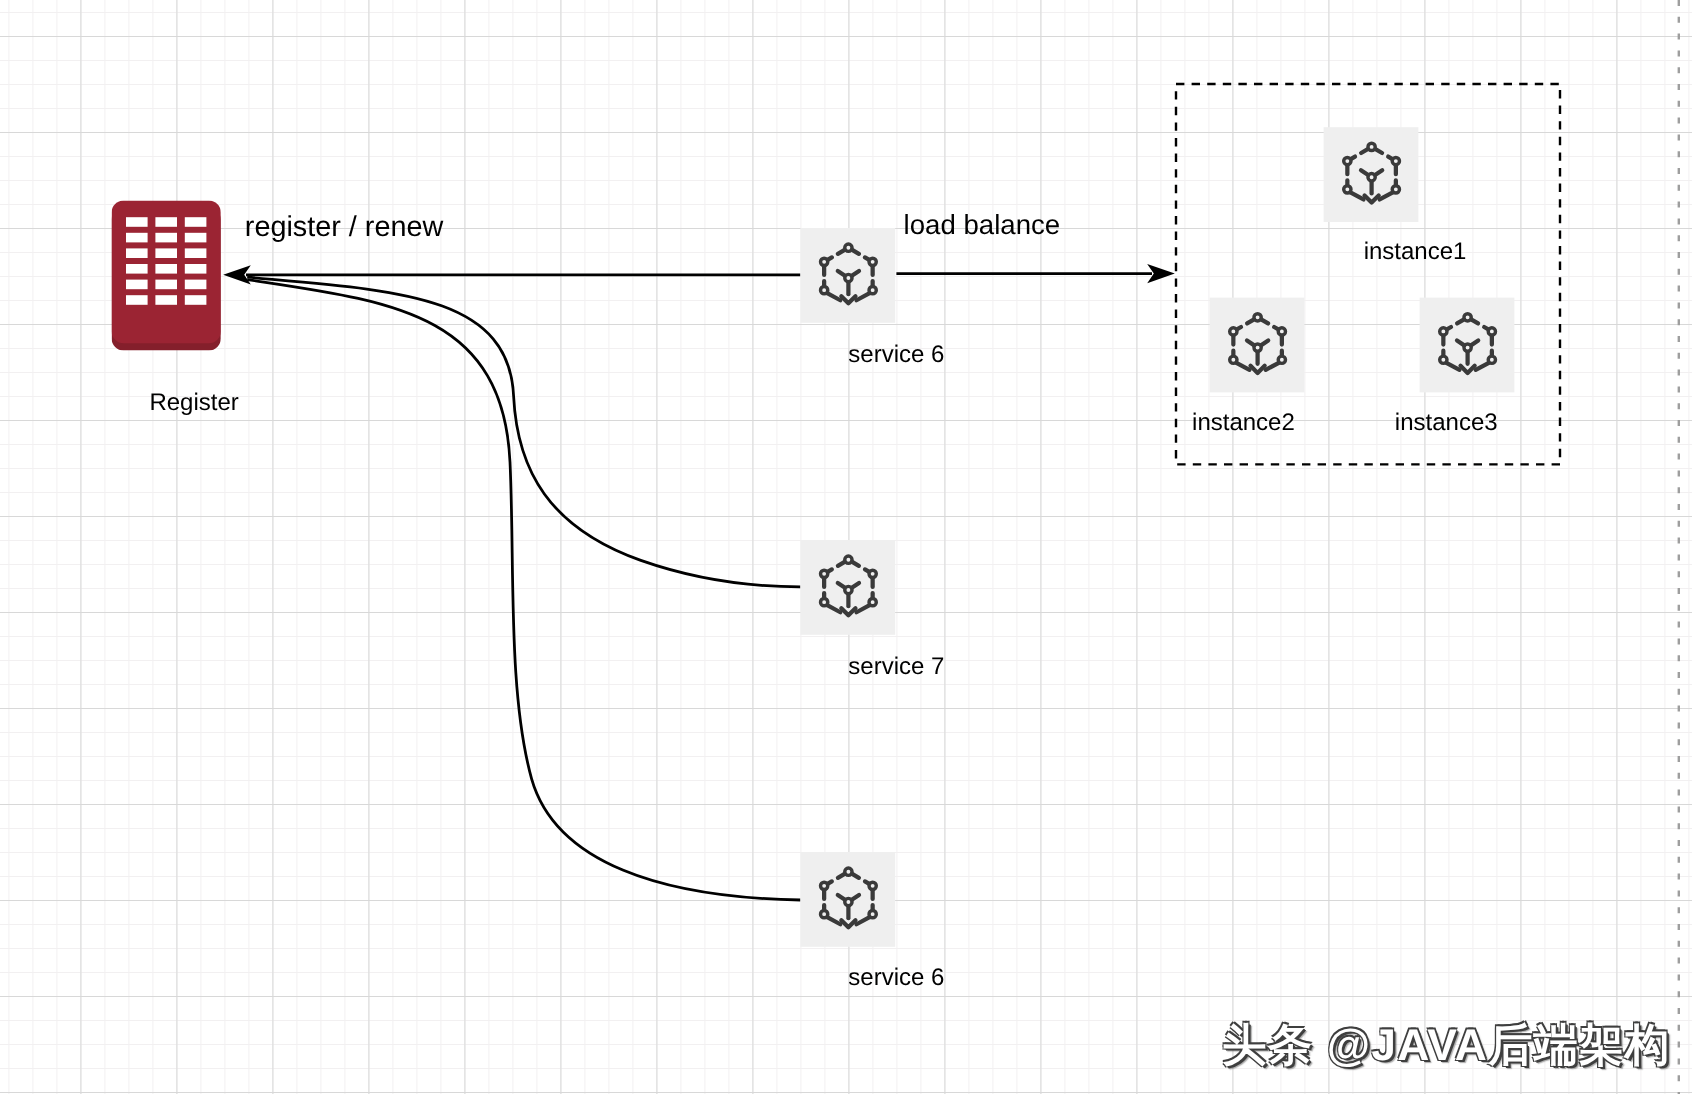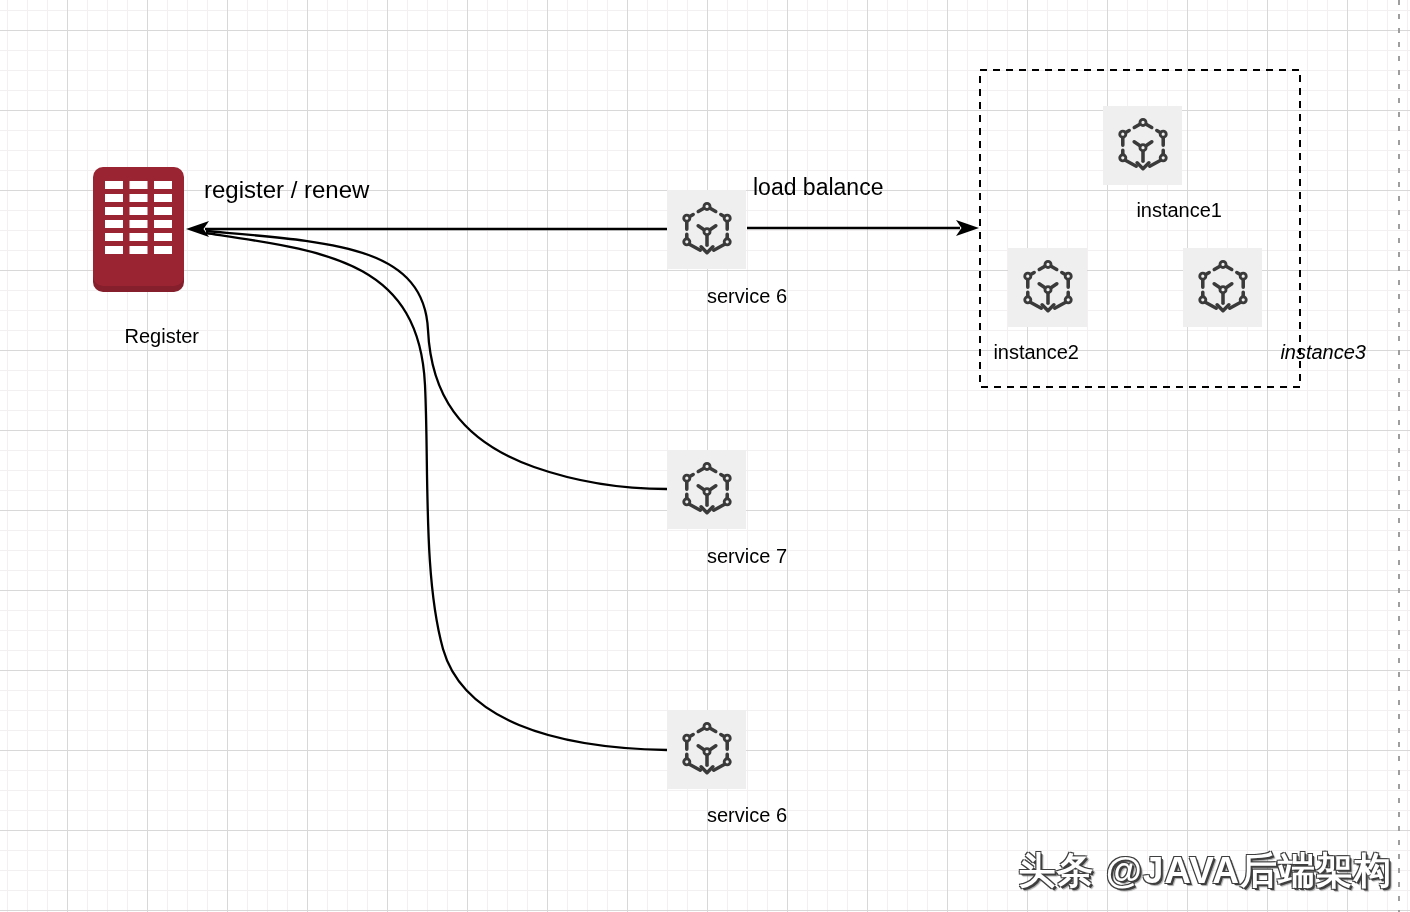--- a/index.html
+++ b/index.html
@@ -56,21 +56,21 @@
   }
   #lbl-register-renew { left: 204px; top: 176px; font-size: 24px; }
   #lbl-load-balance  { left: 753px; top: 174px; width: 200px; font-size: 23px; }
 
   #lbl-register  { left: 79px;  top: 308px; width: 120px; margin-top: 16px; }
   #lbl-service1  { left: 627px; top: 284px; }
   #lbl-service2  { left: 627px; top: 544px; }
   #lbl-service3  { left: 627px; top: 803px; }
   #lbl-instance1 { left: 1062px; top: 198px; }
   #lbl-instance2 { left: 919px;  top: 340px; }
-  #lbl-instance3 { left: 1206px; top: 340px; font-style: italic; }
+  #lbl-instance3 { left: 1088px; top: 340px; }
 
   #node-service1  { left: 667px; top: 190px; }
   #node-service2  { left: 667px; top: 450px; }
   #node-service3  { left: 667px; top: 710px; }
   #node-instance1 { left: 1103px; top: 106px; }
   #node-instance2 { left: 1008px; top: 248px; }
   #node-instance3 { left: 1183px; top: 248px; }
 
   .watermark {
     position: absolute;

